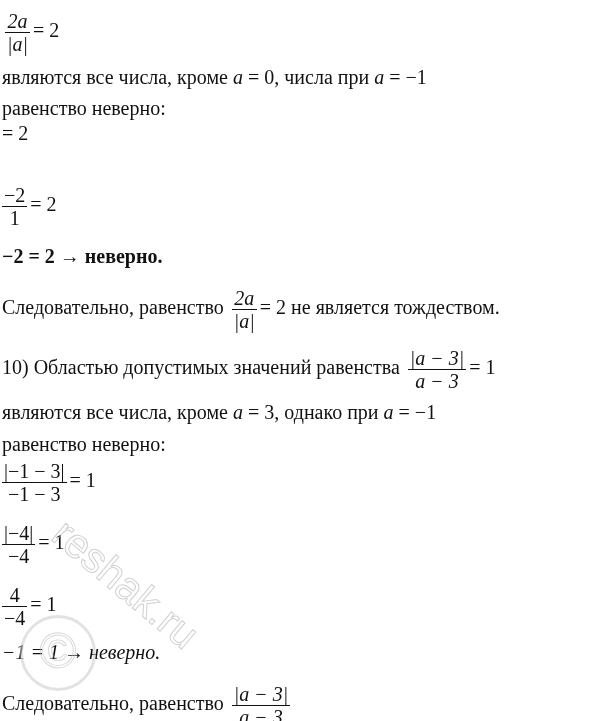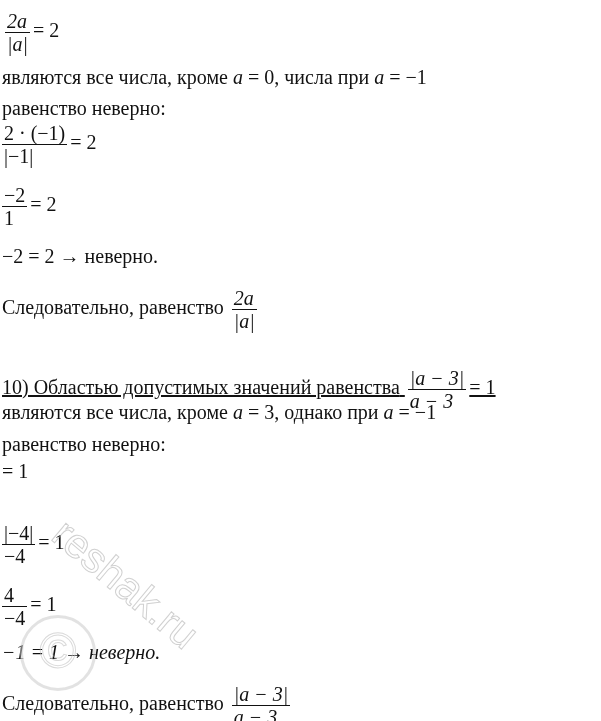--- a/index.html
+++ b/index.html
@@ -1,20 +1,20 @@
 <!DOCTYPE html>
 <html><head>
 <meta charset="utf-8">
 <style>
   html, body { margin:0; padding:0; background:#ffffff; }
   body { width:601px; height:721px; position:relative; overflow:hidden;
          font-family:"Liberation Serif", serif; color:#111; font-size:20px; }
   .line { position:absolute; left:2px; white-space:nowrap; line-height:24px; }
   .var { font-style:italic; }
-  .frac { display:inline-block; vertical-align:middle; margin:0 3px; }
+  .frac { display:inline-block; vertical-align:middle; text-align:center; margin:0 3px; }
   .frac .num { display:block; padding:0 2px; border-bottom:1.3px solid #111; line-height:22px; }
   .frac .den { display:block; padding:0 2px; line-height:22px; }
   .frac-wrap { position:absolute; left:2px; white-space:nowrap; }
   .frac-wrap .frac { margin-left:0; }
   .watermark { position:absolute; left:20px; top:590px; width:150px; height:110px;
                color:#ccc; opacity:0.55; font-family:"Liberation Sans", sans-serif; pointer-events:none; }
   .wm-text { position:absolute; left:18px; top:-30px; font-size:42px; transform:rotate(40deg);
              color:transparent; -webkit-text-stroke:1px #aaa; }
   .wm-circle { position:absolute; left:0; top:25px; width:70px; height:70px; border:3px solid #ccc;
                border-radius:50%; font-size:50px; line-height:66px; text-align:center; color:transparent;
@@ -34,63 +34,63 @@
   <span>являются все числа, кроме</span>
   <span class="var">a</span>
   <span>= 0, числа при</span>
   <span class="var">a</span>
   <span>= −1</span>
 </div>
 
 <div class="line" style="top:96px;">равенство неверно:</div>
 
 <div class="frac-wrap" style="top:122px;">
-  <span class="frac">
-    <span class="num">2 · (−1)</span>
-    <span class="den">|−1|</span>
-  </span><span>= 2</span>
+  <span>= 2</span>
 </div>
 
 <div class="frac-wrap" style="top:184px;">
   <span class="frac">
     <span class="num">−2</span>
     <span class="den">1</span>
   </span><span>= 2</span>
 </div>
 
-<div class="line" style="top:244px;">−2 = 2 → неверно.</div>
+<div class="line" style="top:244px;font-weight:bold;">−2 = 2 → неверно.</div>
 
 <div class="line" style="top:287px;">
   <span>Следовательно, равенство</span>
   <span class="frac" style="font-style:italic;">
     <span class="num">2a</span>
     <span class="den">|a|</span>
-  </span>
+  </span><span>= 2 не является тождеством.</span>
 </div>
 
-<div class="line" style="top:367px;text-decoration:underline;">
+<div class="line" style="top:347px;">
   <span>10) Областью допустимых значений равенства</span>
   <span class="frac" style="font-style:italic;">
     <span class="num">|a − 3|</span>
     <span class="den">a − 3</span>
   </span><span>= 1</span>
 </div>
 
 <div class="line" style="top:400px;">
   <span>являются все числа, кроме</span>
   <span class="var">a</span>
   <span>= 3, однако при</span>
   <span class="var">a</span>
   <span>= −1</span>
 </div>
 
 <div class="line" style="top:432px;">равенство неверно:</div>
 
 <div class="frac-wrap" style="top:460px;">
-  <span>= 1</span>
+  <span class="frac">
+    <span class="num">|−1 − 3|</span>
+    <span class="den">−1 − 3</span>
+  </span><span>= 1</span>
 </div>
 
 <div class="frac-wrap" style="top:522px;">
   <span class="frac">
     <span class="num">|−4|</span>
     <span class="den">−4</span>
   </span><span>= 1</span>
 </div>
 
 <div class="frac-wrap" style="top:584px;">

